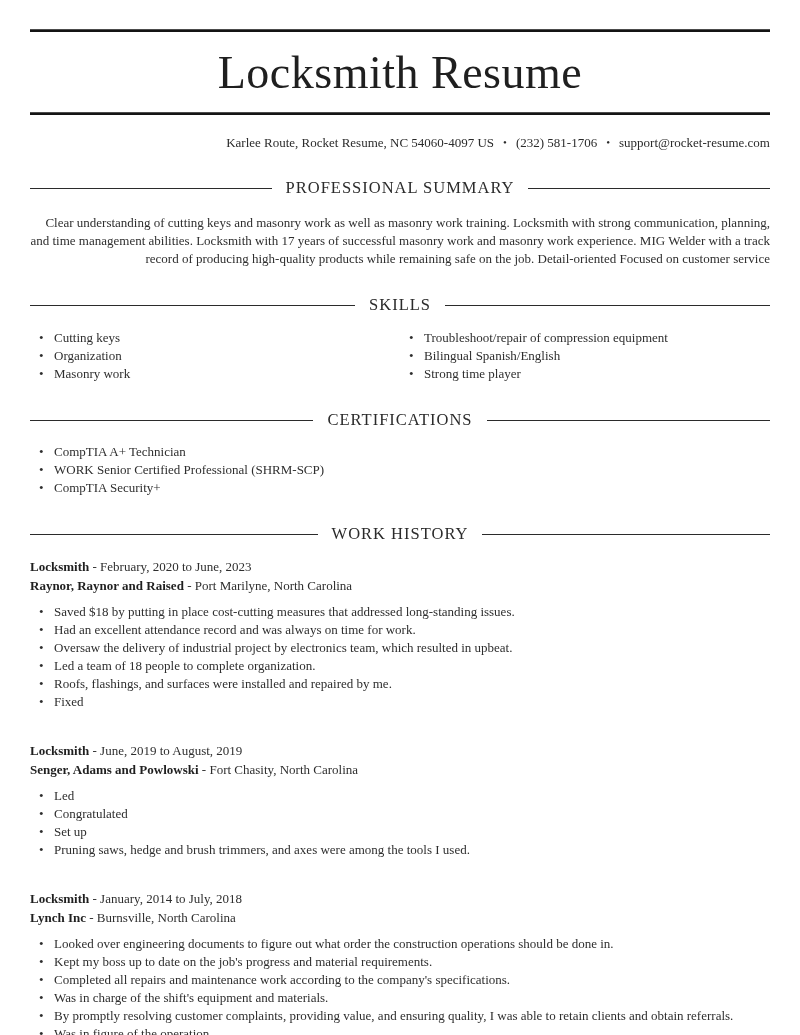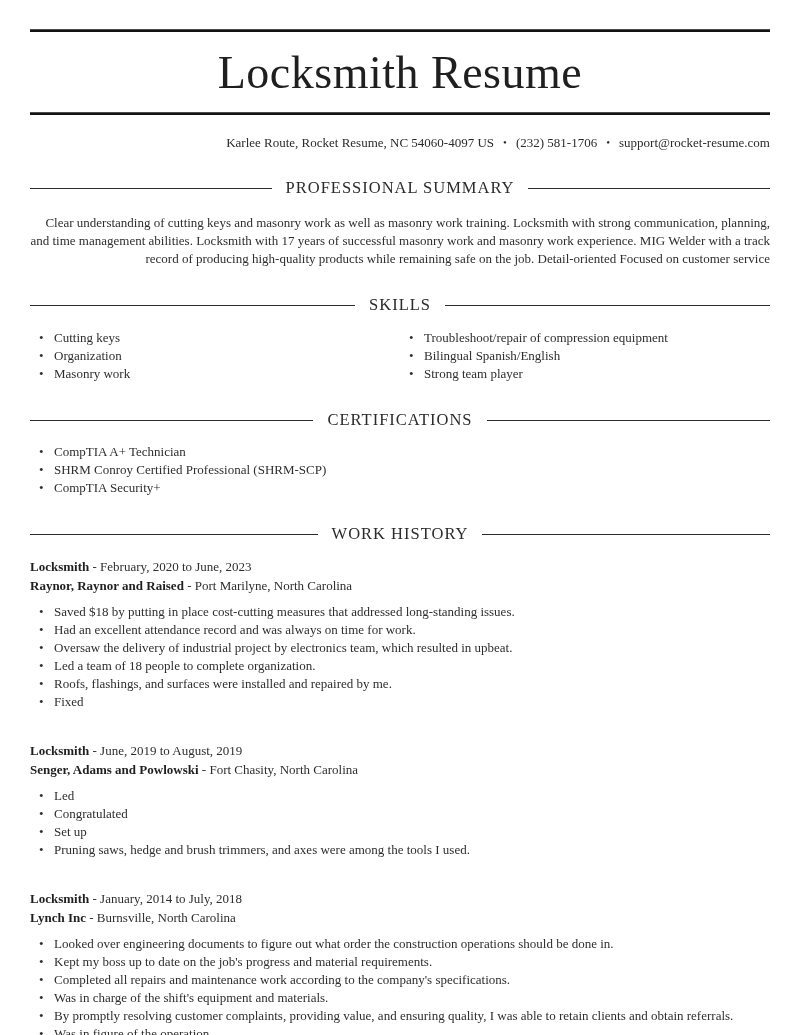--- a/index.html
+++ b/index.html
@@ -124,33 +124,33 @@
       <ul class="bullet-list">
           <li>Cutting keys</li>
           <li>Organization</li>
           <li>Masonry work</li>
         </ul>
     </div>
     <div class="skills-col">
       <ul class="bullet-list">
           <li>Troubleshoot/repair of compression equipment</li>
           <li>Bilingual Spanish/English</li>
-          <li>Strong team player</li>
+          <li>Strong time player</li>
         </ul>
     </div>
   </div>
 
   <div class="sec-head">
     <span class="line"></span>
     <h2>CERTIFICATIONS</h2>
     <span class="line"></span>
   </div>
   <ul class="bullet-list cert-list">
       <li>CompTIA A+ Technician</li>
-      <li>SHRM Conroy Certified Professional (SHRM-SCP)</li>
+      <li>WORK Senior Certified Professional (SHRM-SCP)</li>
       <li>CompTIA Security+</li>
     </ul>
 
   <div class="sec-head">
     <span class="line"></span>
     <h2>WORK HISTORY</h2>
     <span class="line"></span>
   </div>
   <div class="jobs-wrap">
     <div class="job">

